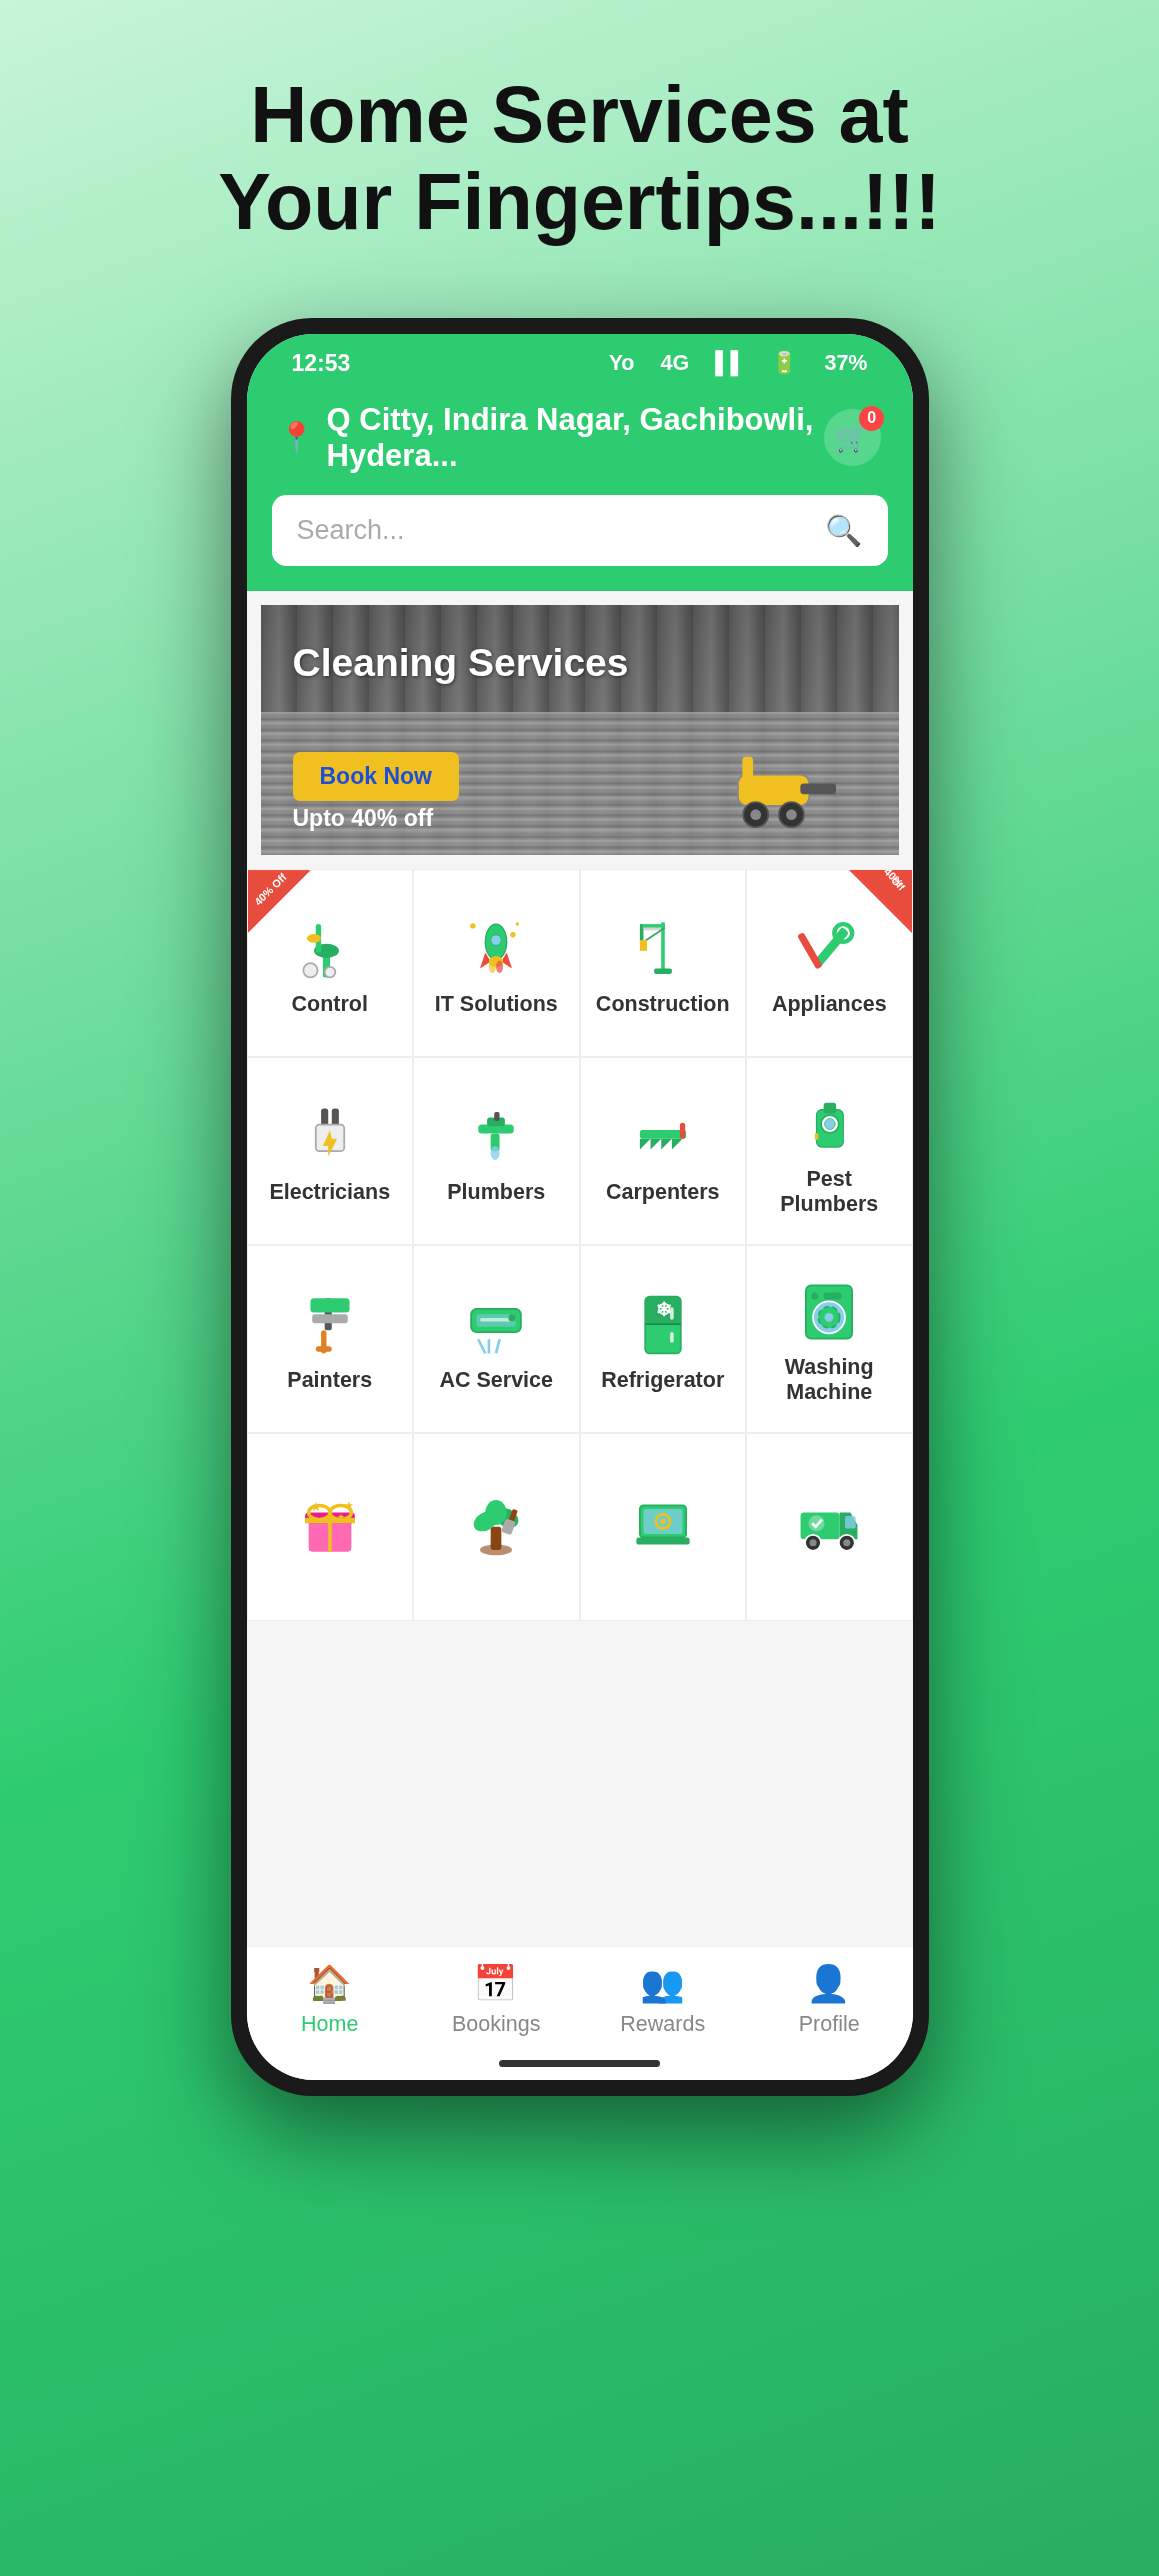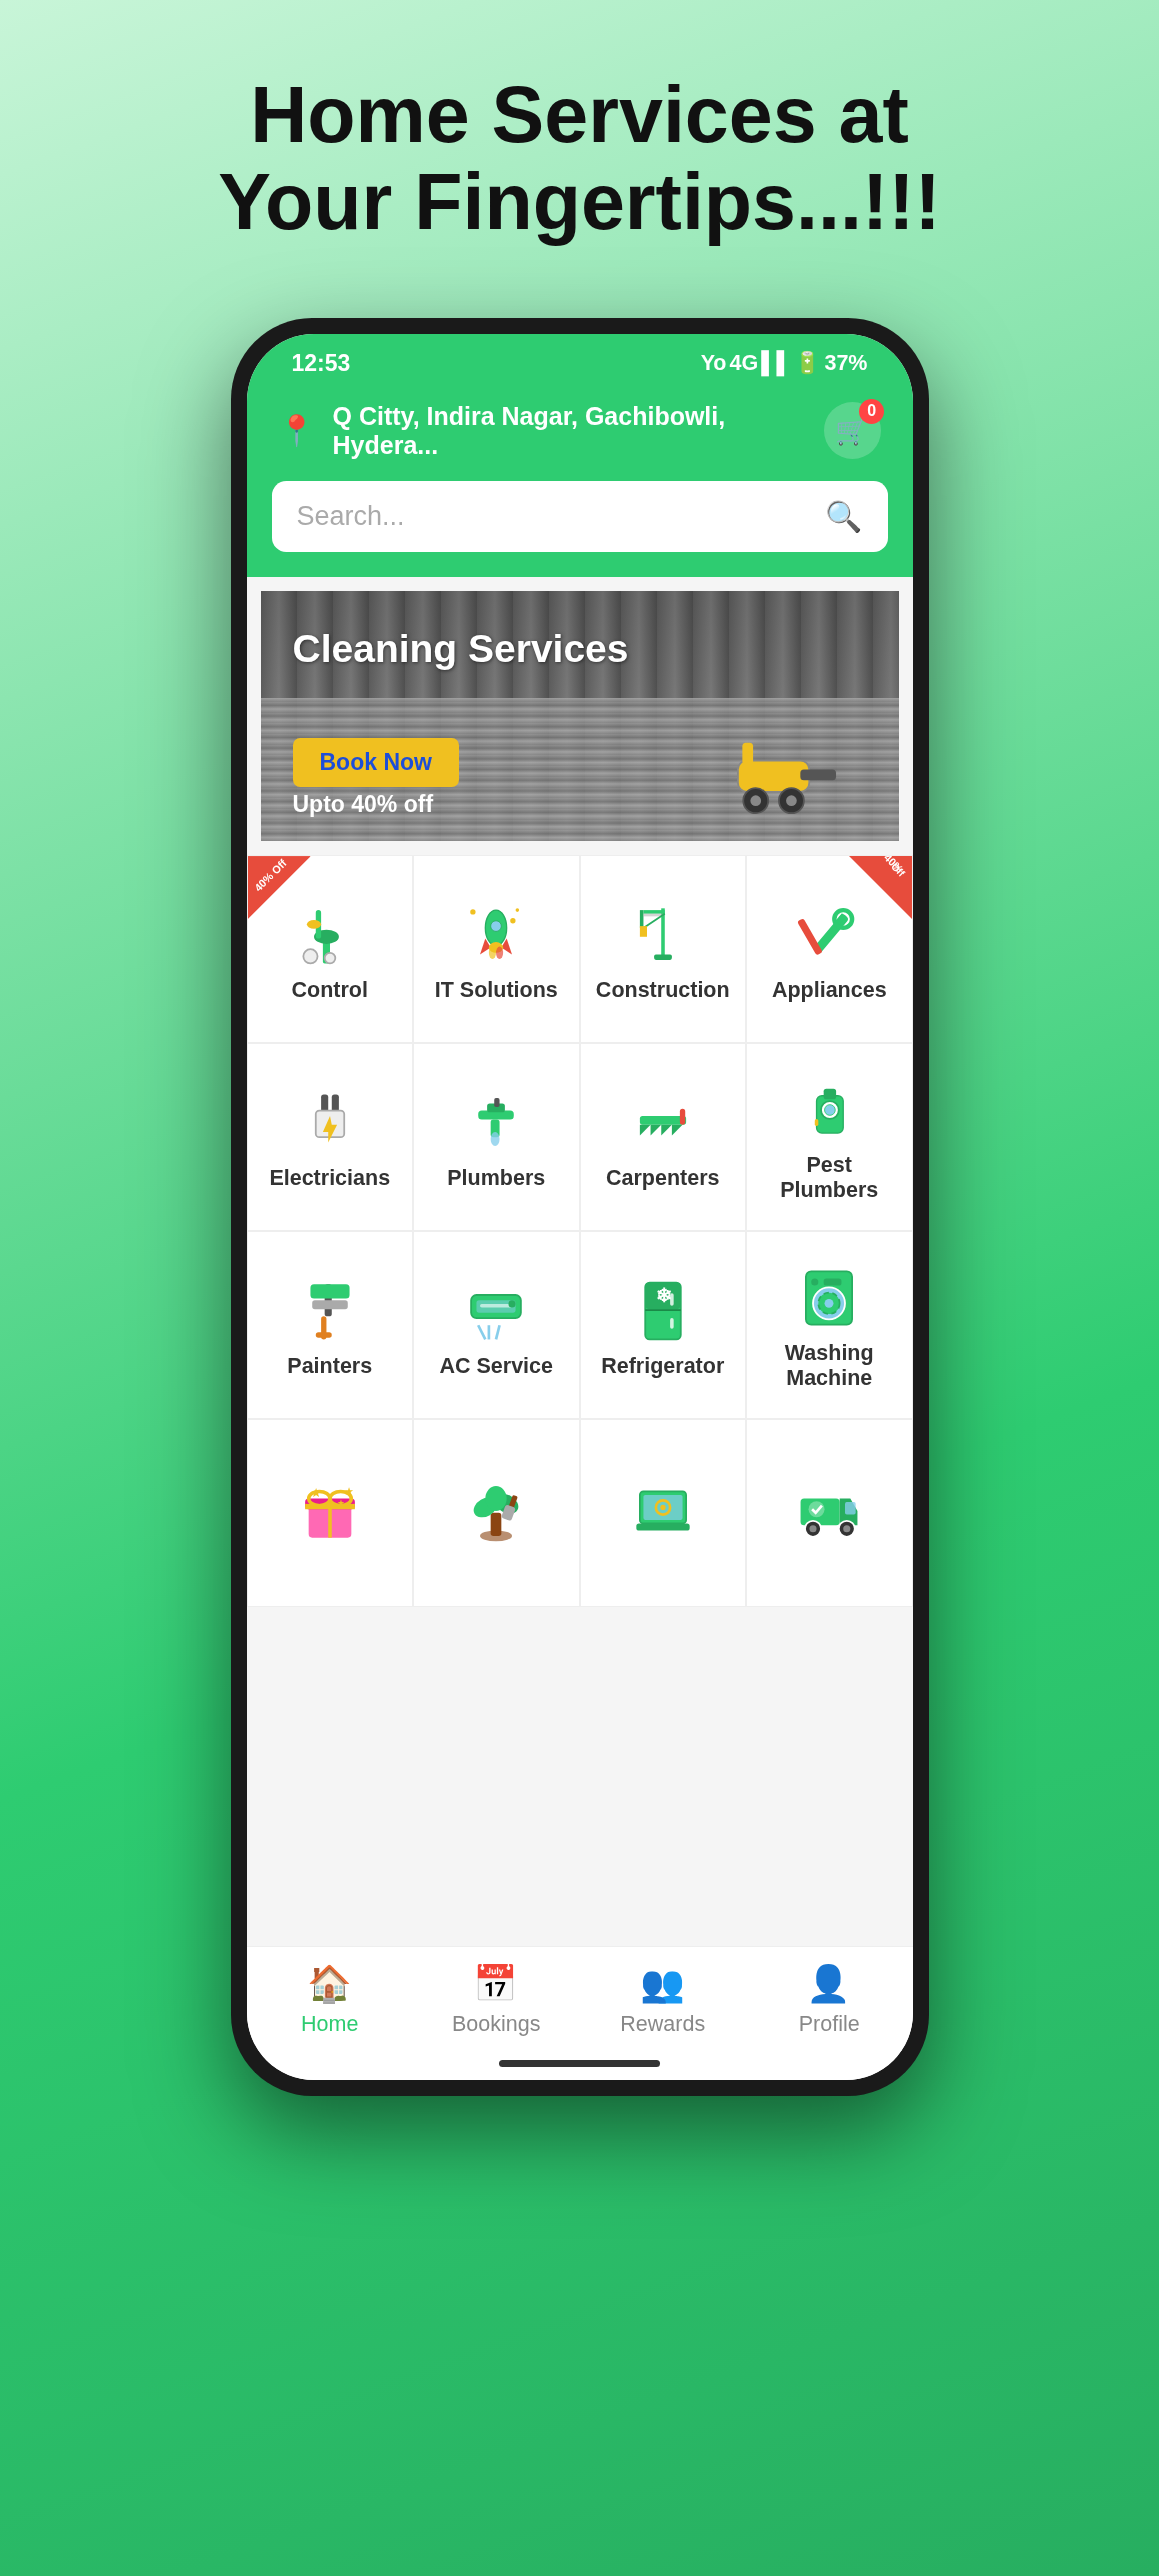--- a/index.html
+++ b/index.html
@@ -48,21 +48,21 @@
       justify-content: space-between;
       align-items: center;
       padding: 16px 45px 10.7px;
       color: white;
       font-size: 23px;
       font-weight: 600;
     }
     .status-right {
       display: flex;
       align-items: center;
-      gap: 3px;
+      gap: 26px;
       font-size: 21.5px;
     }
     
     .header {
       background: #2ecc71;
       display: flex;
       align-items: center;
       justify-content: space-between;
       padding: 14.3px 32px 21.5px;
       color: white;
@@ -70,24 +70,23 @@
     .location-area {
       display: flex;
       align-items: center;
       gap: 10.7px;
       flex: 1;
     }
     .pin-icon {
       font-size: 30px;
     }
     .location-text {
-      font-size: 25px;
+      font-size: 31px;
       font-weight: 600;
       color: white;
-      margin-left: 6px;
     }
     .cart-btn {
       position: relative;
       background: rgba(255,255,255,0.2);
       border-radius: 50%;
       width: 57px;
       height: 57px;
       display: flex;
       align-items: center;
       justify-content: center;

